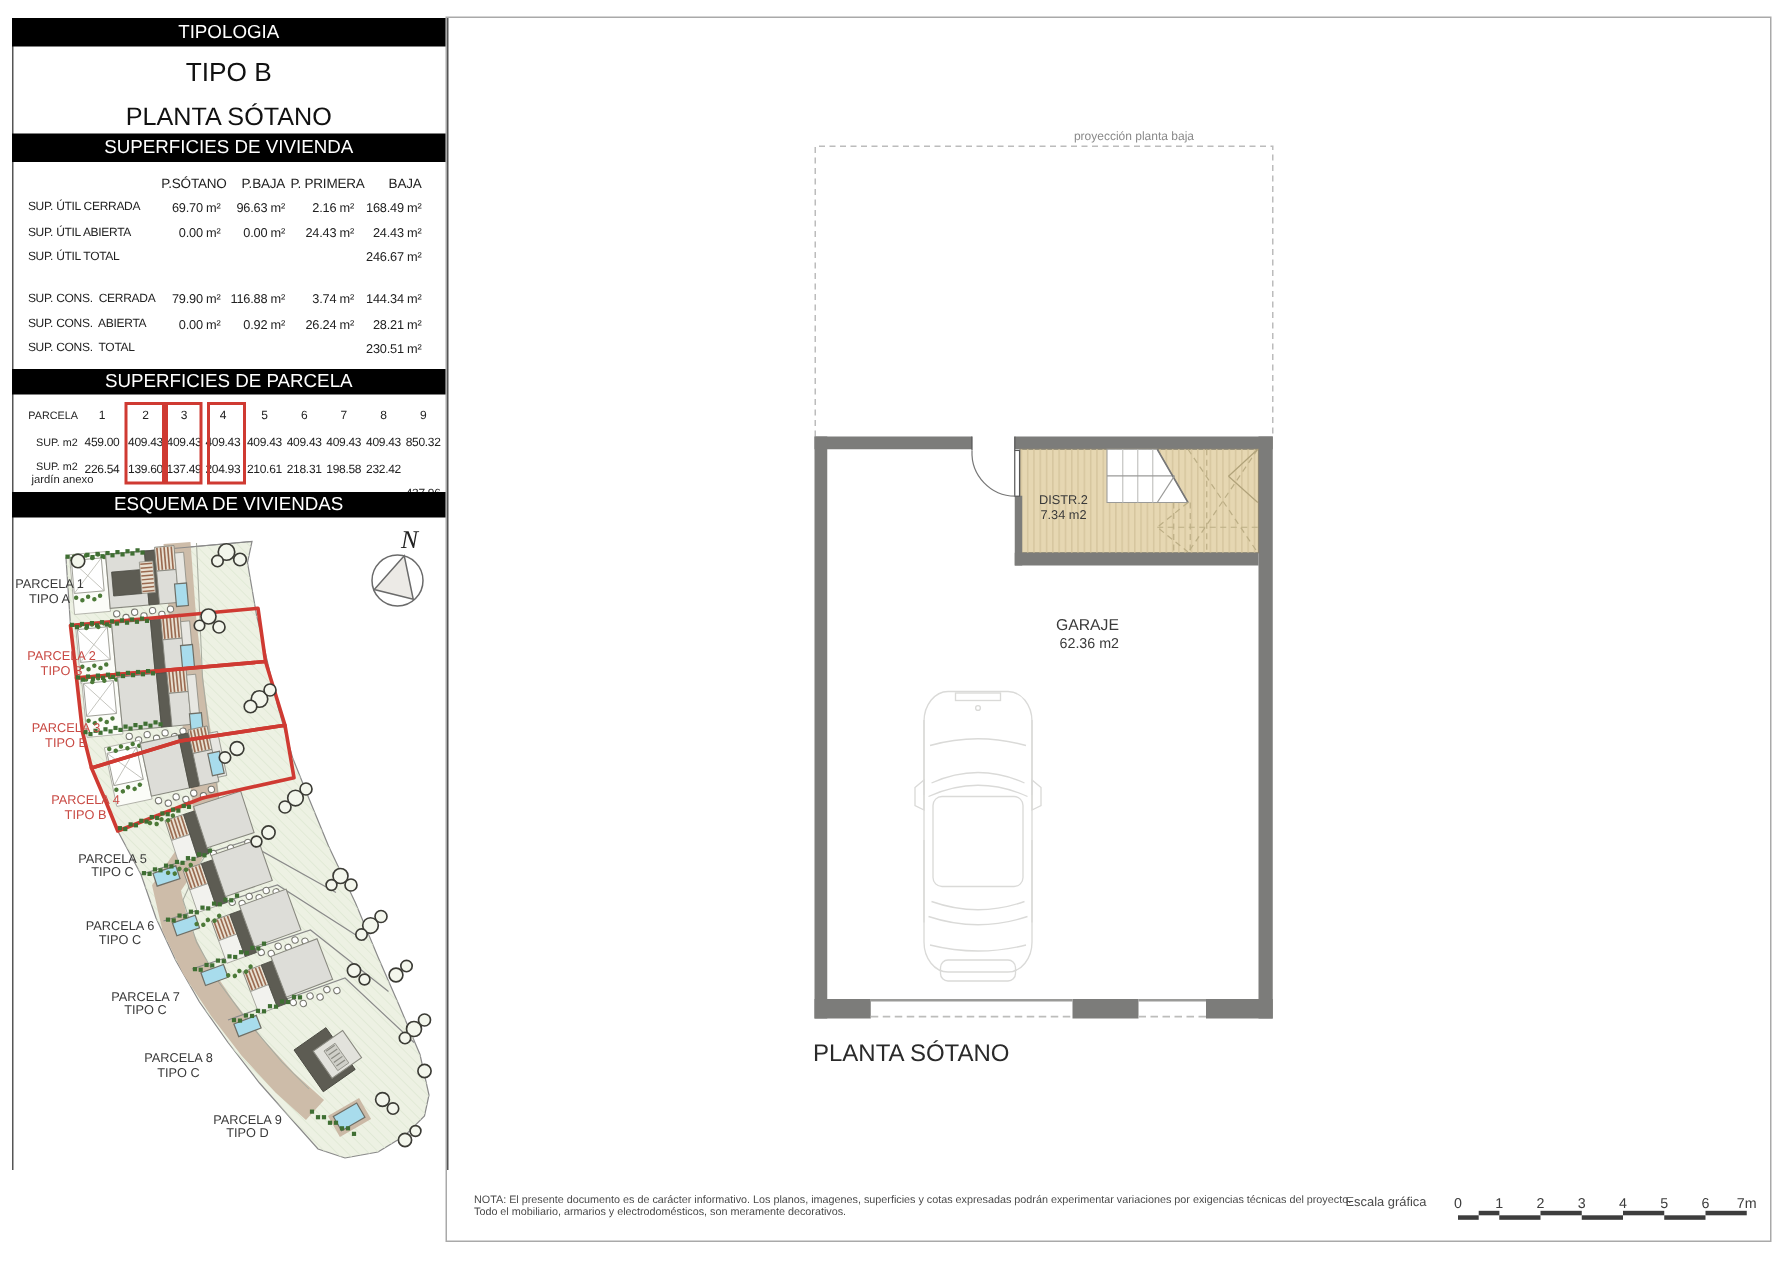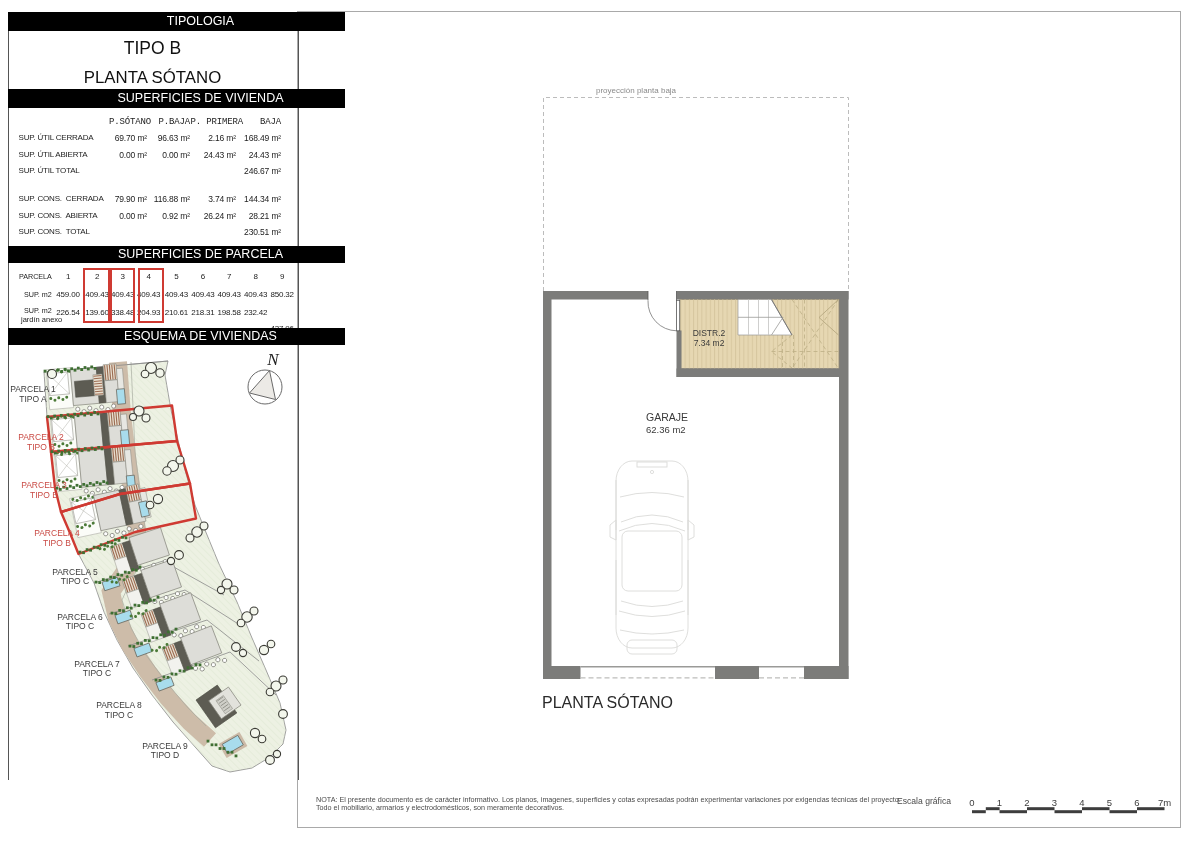--- a/index.html
+++ b/index.html
@@ -1,23 +1,23 @@
 <!DOCTYPE html>
 <html><head>
 <meta charset="utf-8">
 <style>
   html,body { margin:0; padding:0; }
   body { width:1191px; height:842px; background:#ffffff; position:relative; overflow:hidden;
          font-family:"Liberation Sans",sans-serif; -webkit-font-smoothing:antialiased; }
   .abs { position:absolute; }
   .bar { position:absolute; left:8px; width:289px; background:#000; color:#fff;
-         text-align:center;padding-left:48px; }
+         text-align:center; }
   .tl { position:absolute; font-size:8px; letter-spacing:-0.2px; color:#222; white-space:nowrap; }
   .tr { position:absolute; font-size:8.5px; letter-spacing:-0.15px; color:#222; white-space:nowrap; }
-  .th { font-size:9px;font-family:Liberation Mono, monospace; }
+  .th { font-size:9px; }
   .pl { position:absolute; font-size:7.2px; color:#222; white-space:nowrap; }
   .pc { position:absolute; font-size:8px; letter-spacing:-0.2px; color:#222; white-space:nowrap; transform:translateX(-50%); }
   .plabel { position:absolute; width:80px; text-align:center; font-size:8.5px; line-height:9.5px; z-index:3; }
 </style>
 </head>
 <body>
 
 <div class="abs" style="left:297px;top:11px;width:882px;height:815px;border:1px solid #a9a9a9"></div>
 
 <div class="abs" style="left:8px;top:12px;width:289px;height:768px;border-left:1px solid #555;border-right:1px solid #555"></div>
@@ -78,21 +78,21 @@
 <div class="pc" style="left:97px;top:290.2px">409.43</div>
 <div class="pc" style="left:122.7px;top:290.2px">409.43</div>
 <div class="pc" style="left:148.6px;top:290.2px">409.43</div>
 <div class="pc" style="left:176.3px;top:290.2px">409.43</div>
 <div class="pc" style="left:202.8px;top:290.2px">409.43</div>
 <div class="pc" style="left:229.2px;top:290.2px">409.43</div>
 <div class="pc" style="left:255.7px;top:290.2px">409.43</div>
 <div class="pc" style="left:282.1px;top:290.2px">850.32</div>
 <div class="pc" style="left:68px;top:307.5px">226.54</div>
 <div class="pc" style="left:97px;top:307.5px">139.60</div>
-<div class="pc" style="left:122.7px;top:307.5px">338.48</div>
+<div class="pc" style="left:122.7px;top:307.5px">137.49</div>
 <div class="pc" style="left:148.6px;top:307.5px">204.93</div>
 <div class="pc" style="left:176.3px;top:307.5px">210.61</div>
 <div class="pc" style="left:202.8px;top:307.5px">218.31</div>
 <div class="pc" style="left:229.2px;top:307.5px">198.58</div>
 <div class="pc" style="left:255.7px;top:307.5px">232.42</div>
 <div class="pc" style="left:282.1px;top:324px">437.96</div>
 
 <div class="abs" style="left:83px;top:267.5px;width:22.5px;height:51.5px;border:2px solid #cf3a32"></div>
 
 <div class="abs" style="left:110px;top:267.5px;width:20.5px;height:51.5px;border:2px solid #cf3a32"></div>
@@ -806,23 +806,23 @@
 <text x="999.5" y="805.5" text-anchor="middle">1</text>
 <text x="1027.0" y="805.5" text-anchor="middle">2</text>
 <text x="1054.5" y="805.5" text-anchor="middle">3</text>
 <text x="1082.0" y="805.5" text-anchor="middle">4</text>
 <text x="1109.5" y="805.5" text-anchor="middle">5</text>
 <text x="1137.0" y="805.5" text-anchor="middle">6</text>
 <text x="1164.5" y="805.5" text-anchor="middle">7m</text>
 </g>
 </svg>
 
-<div class="abs" style="left:596px;top:86px;width:200px;text-align:left;font-size:8px;color:#8a8a8a">proyección planta baja</div>
+<div class="abs" style="left:596px;top:86px;width:200px;text-align:right;font-size:8px;color:#8a8a8a">proyección planta baja</div>
 
 <div class="abs" style="left:659px;top:328px;width:100px;text-align:center;font-size:8.5px;line-height:10px;color:#3a3a3a">DISTR.2<br>7.34 m2</div>
 
-<div class="abs" style="left:646px;top:412px;width:100px;text-align:left;font-size:10.5px;color:#3a3a3a;line-height:11.5px">GARAJE<br><span style="font-size:9.5px">62.36 m2</span></div>
+<div class="abs" style="left:646px;top:412px;width:100px;text-align:right;font-size:10.5px;color:#3a3a3a;line-height:11.5px">GARAJE<br><span style="font-size:9.5px">62.36 m2</span></div>
 
 <div class="abs" style="left:542px;top:694px;font-size:16px;color:#2a2a2a">PLANTA SÓTANO</div>
 
 <div class="abs" style="left:316px;top:796px;width:600px;font-size:7.2px;color:#4a4a4a;line-height:7.9px">NOTA: El presente documento es de carácter informativo. Los planos, imagenes, superficies y cotas expresadas podrán experimentar variaciones por exigencias técnicas del proyecto.<br>Todo el mobiliario, armarios y electrodomésticos, son meramente decorativos.</div>
 
 <div class="abs" style="left:897px;top:795.5px;font-size:8.6px;color:#4a4a4a">Escala gráfica</div>
 
 </body></html>

